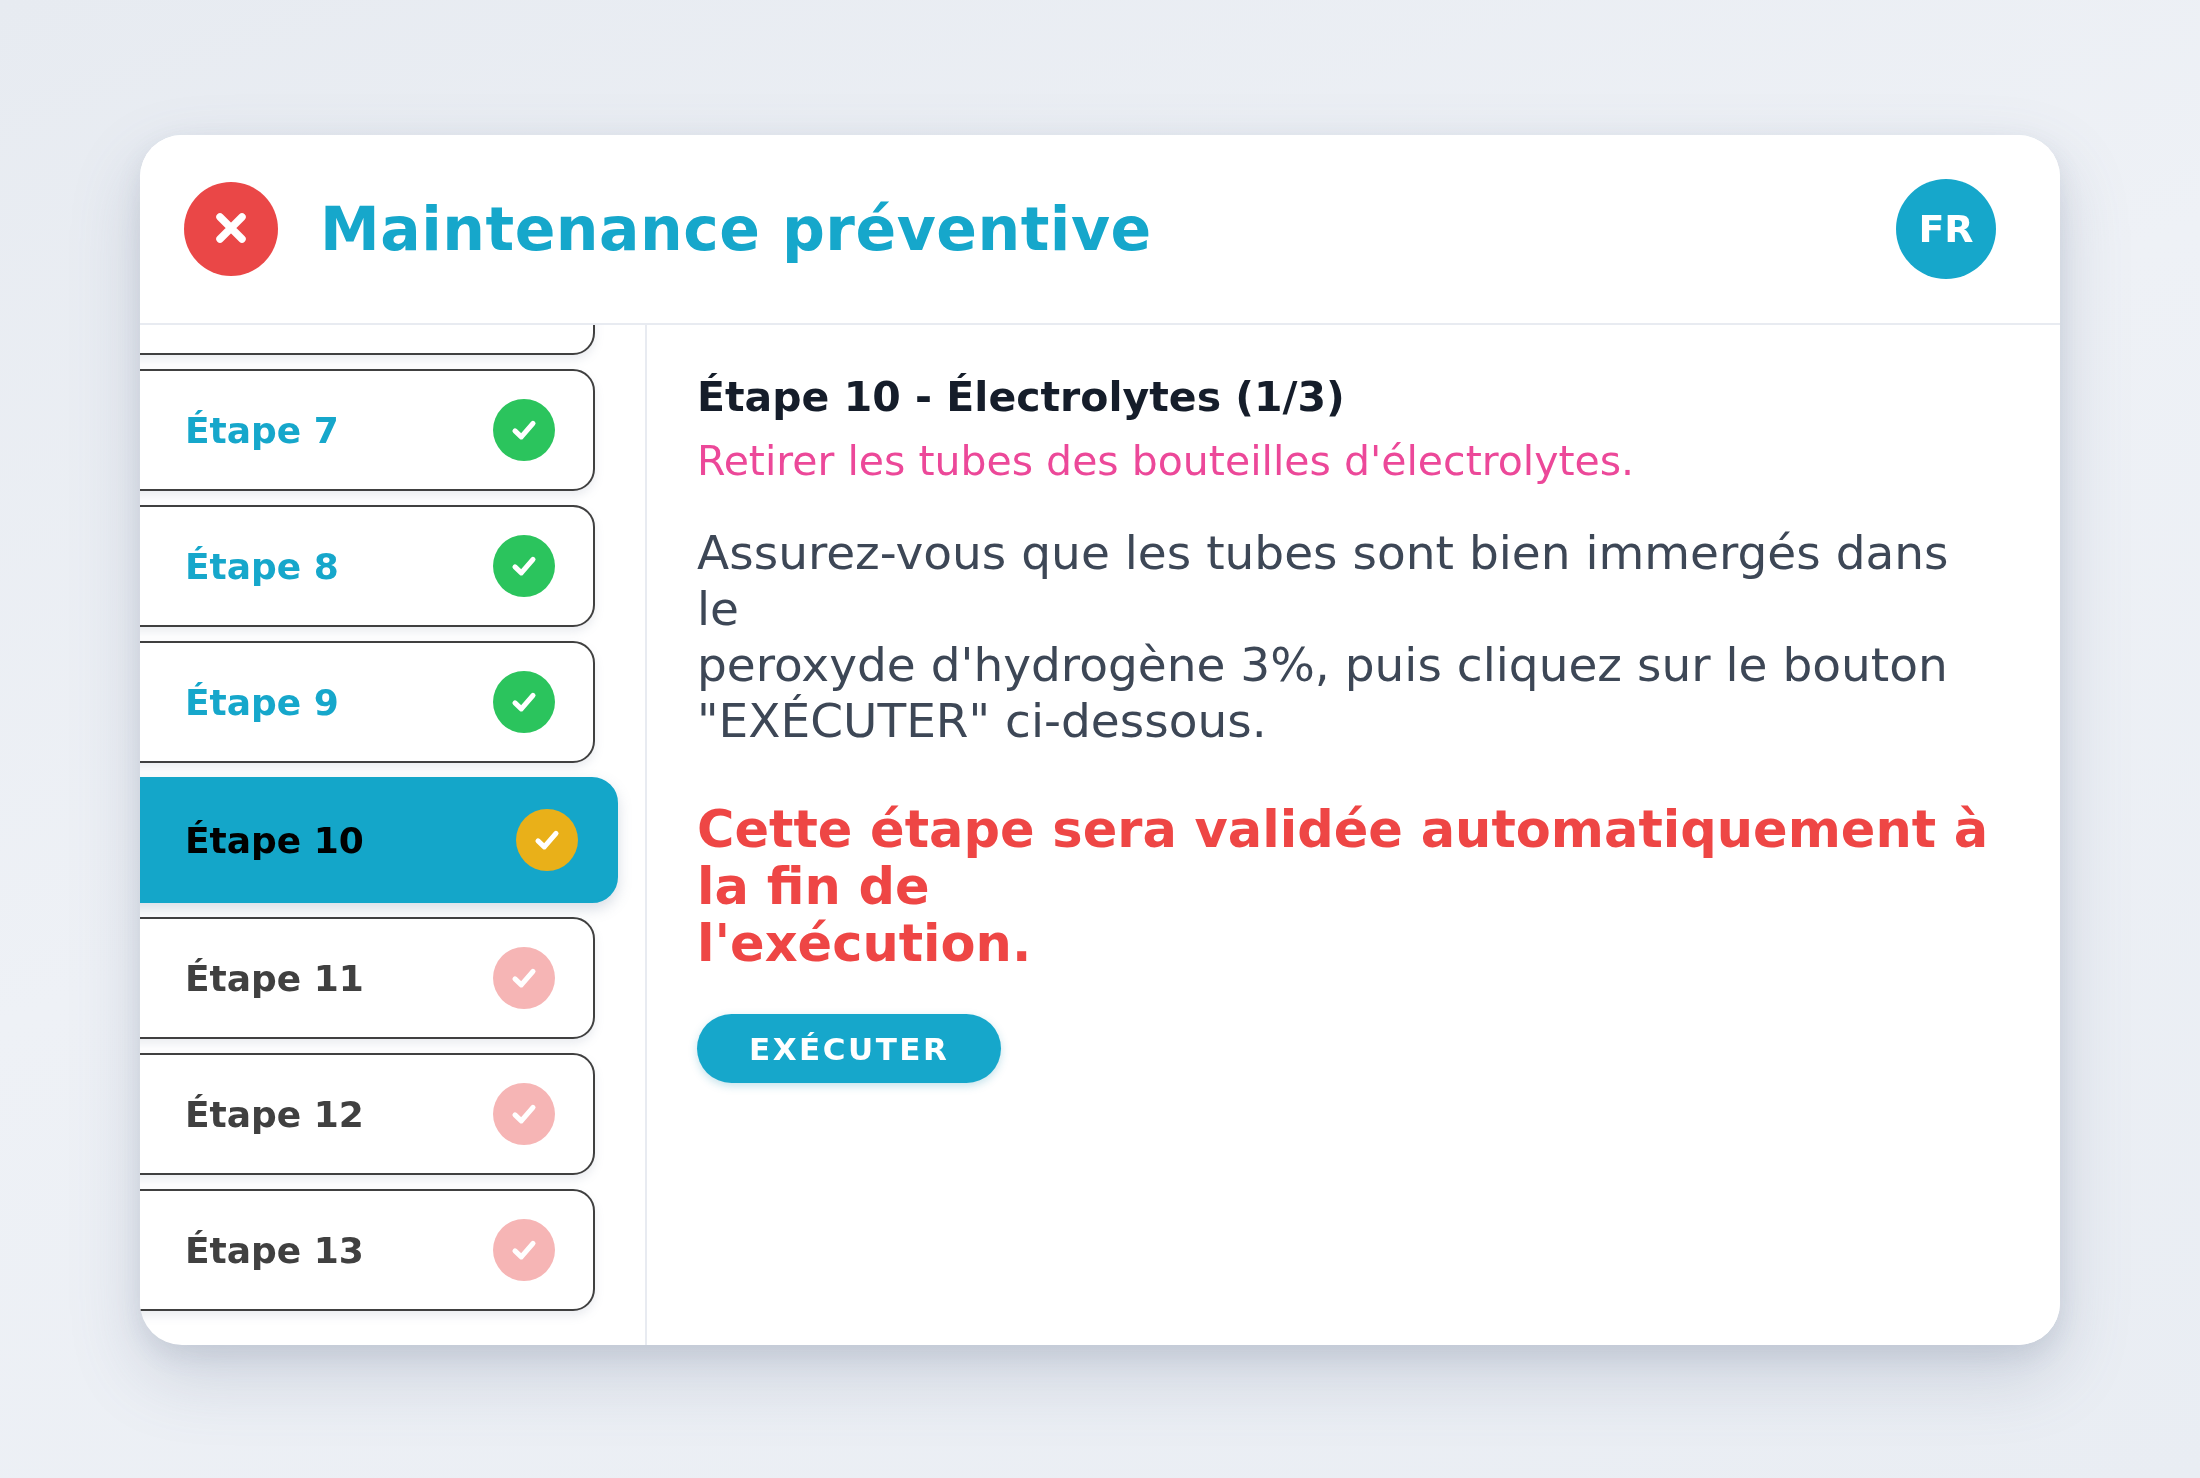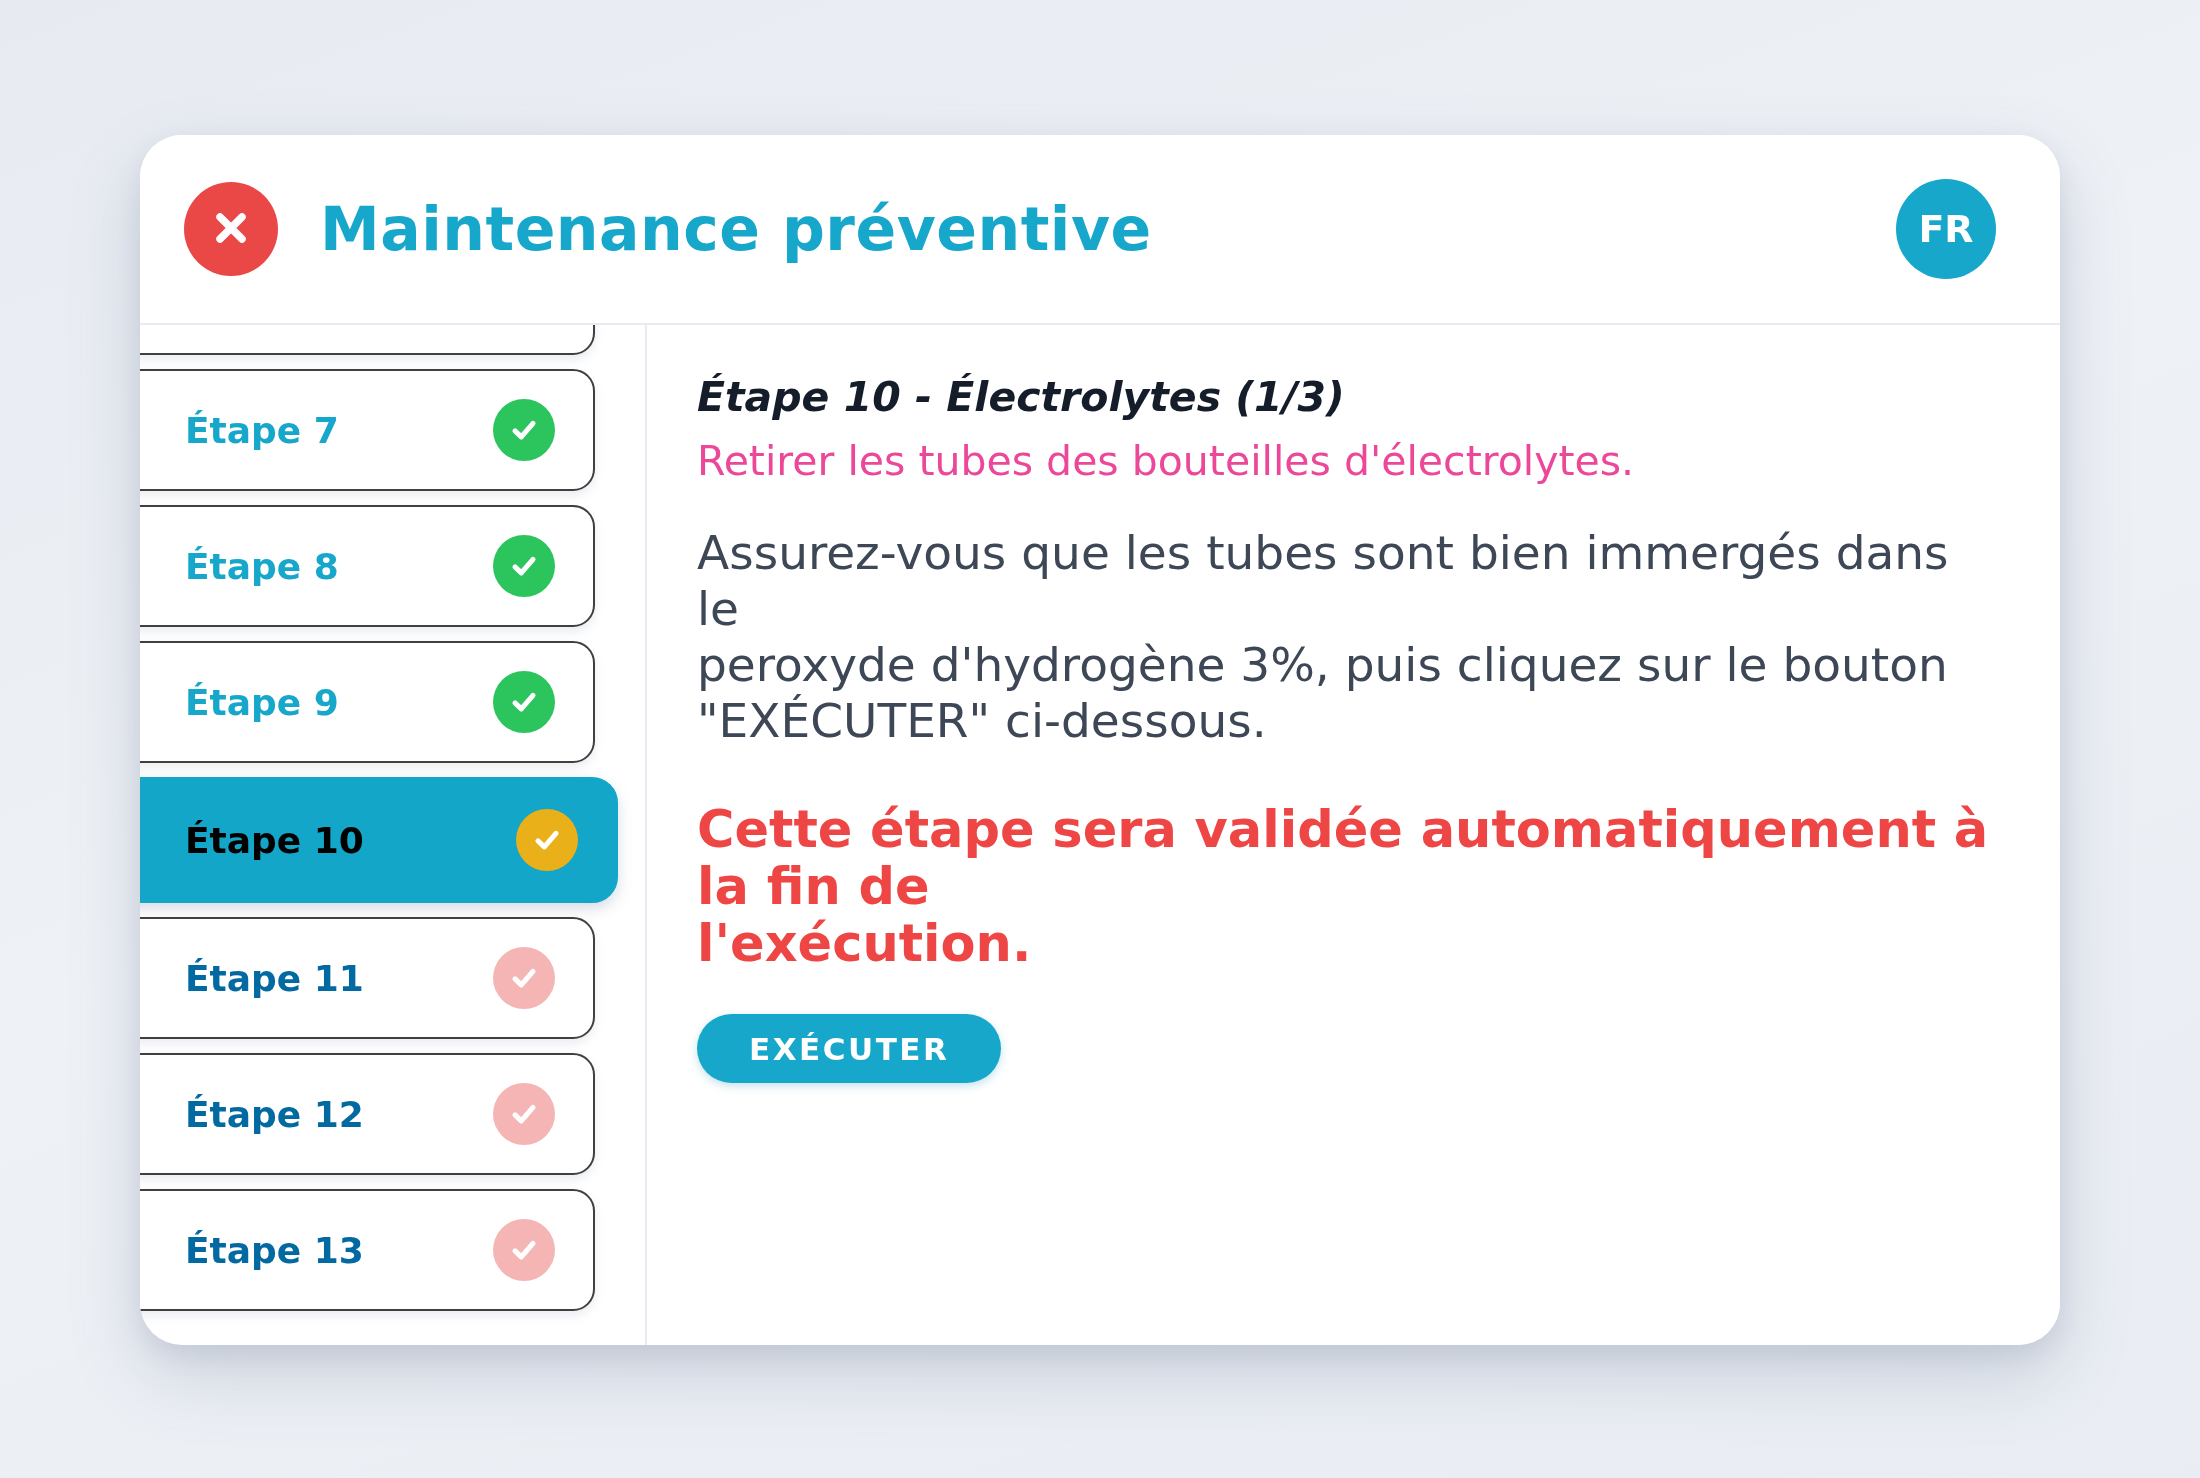--- a/index.html
+++ b/index.html
@@ -117,36 +117,35 @@
     background: #14a6c9;
     border-color: #14a6c9;
     width: 523px;
     height: 126px;
     border-radius: 26px;
     box-shadow: 0 6px 14px rgba(100,120,150,0.25);
   }
   .step-card.active .step-label { color: #000000; }
   .step-card.active .status-circle { background: #e9b019; }
 
-  .step-card.pending .step-label { color: #0369a1; }
+  .step-card.pending .step-label { color: #404040; }
   .step-card.pending .status-circle { background: #f6b5b5; }
 
   
   .main {
     flex: 1 1 auto;
     padding: 46px 60px 0 50px;
     background: #ffffff;
   }
   .step-heading {
     margin: 0;
     font-size: 41px;
     line-height: 52px;
     font-weight: 700;
     color: #151d2a;
-    font-style: italic;
   }
   .instruction {
     margin: 12px 0 0;
     font-size: 41px;
     line-height: 52px;
     color: #ec4899;
   }
   .details {
     margin: 38px 0 0;
     font-size: 47px;

